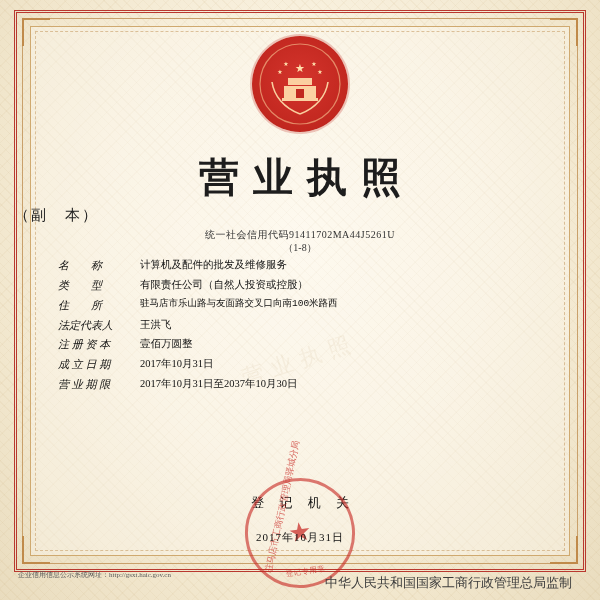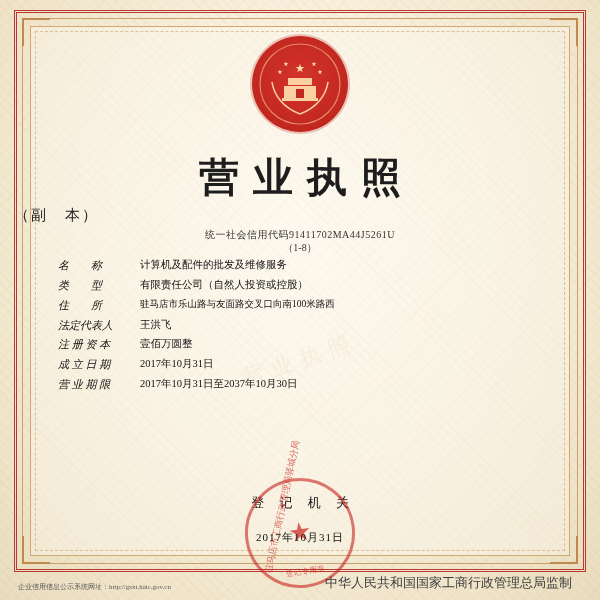--- a/index.html
+++ b/index.html
@@ -155,21 +155,21 @@
     justify-content: space-between;
     font-size: 11px;
     font-style: italic;
   }
   .field-value {
     flex: 1;
     padding-left: 8px;
     font-size: 10.5px;
     color: #111;
   }
-  .field-value.small { font-size: 9.5px; }
+  .field-value.small { font-size: 9.5px; font-family: Liberation Mono, monospace; }
   .scope-value {
     font-size: 9.5px;
     line-height: 1.5;
     letter-spacing: -0.2px;
   }
 
   .issuer {
     position: absolute;
     left: 0;
     width: 100%;
@@ -233,21 +233,21 @@
     right: 0;
     bottom: 8px;
     text-align: center;
     font-size: 7.5px;
     letter-spacing: 0.5px;
   }
 
   .footer-left {
     position: absolute;
     left: 18px;
-    bottom: 8px;
+    bottom: 20px;
     font-size: 7px;
     color: #5a5a5a;
   }
   .footer-right {
     position: absolute;
     right: 28px;
     bottom: 8px;
     font-size: 13px;
     color: #3c3c3c;
   }

